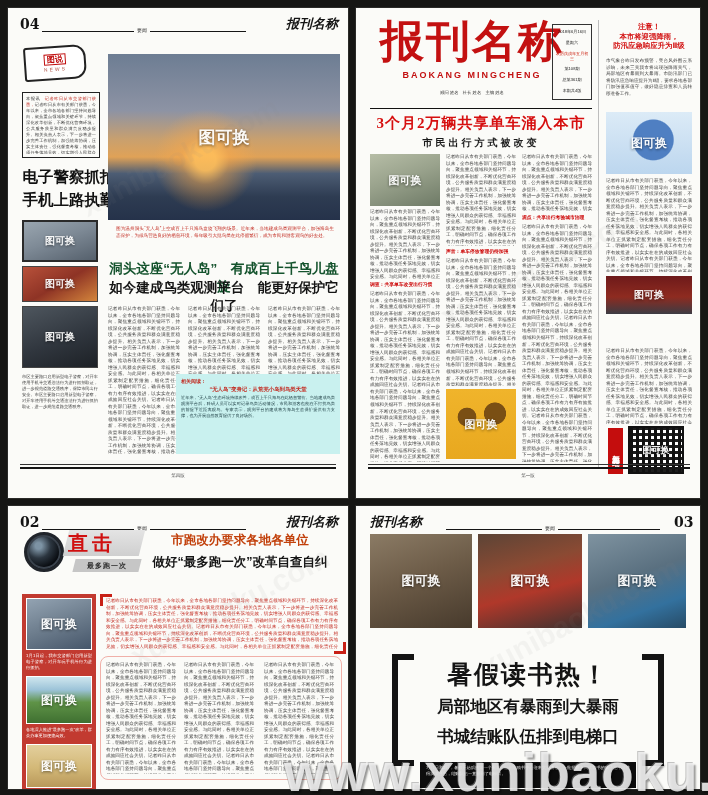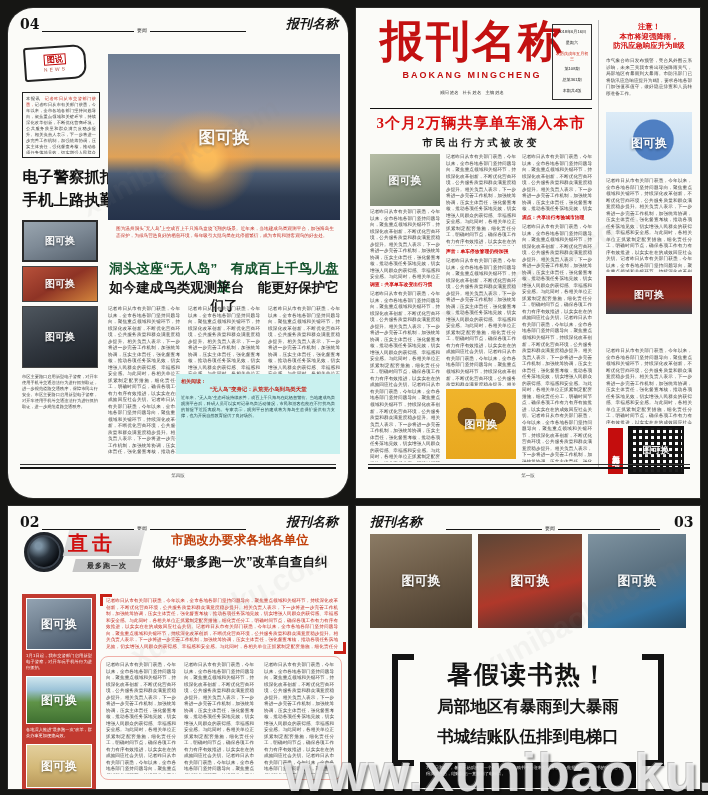--- a/index.html
+++ b/index.html
@@ -1,20 +1,20 @@
 <!DOCTYPE html>
 <html><head>
 <meta charset="utf-8">
 <style>
   html,body{margin:0;padding:0;background:#0d0d0b;}
   *{box-sizing:border-box;}
   body{font-family:"Liberation Sans","DejaVu Sans",sans-serif;}
   #stage{position:relative;width:708px;height:795px;background:#161614;overflow:hidden;}
   .page{position:absolute;background:#fbfbf8;overflow:hidden;box-shadow:0 0 0 1px #2a2a28;}
-  #pgTL{left:8px;top:8px;width:340px;height:490px;border-radius:25px;}
+  #pgTL{left:8px;top:8px;width:340px;height:490px;}
   #pgTR{left:356px;top:8px;width:344px;height:490px;}
   #pgBL{left:8px;top:506px;width:340px;height:283px;}
   #pgBR{left:356px;top:506px;width:344px;height:283px;}
   .abs{position:absolute;}
   .papertitle{font-family:"DejaVu Serif","Liberation Serif",serif;font-style:italic;font-weight:bold;font-size:13px;color:#141414;}
   .pageno{font-family:"DejaVu Serif","Liberation Serif",serif;font-weight:bold;font-size:14px;color:#141414;}
   .hrule{border-top:1.6px solid #161616;height:0;}
   .seclabel{font-size:5px;color:#333;background:#fbfbf8;padding:0 3px;}
   .greek{font-size:4.6px;line-height:1.42;color:#3c3c3c;text-align:justify;word-break:break-all;overflow:hidden;}
   .greek.tiny{font-size:4.2px;}

